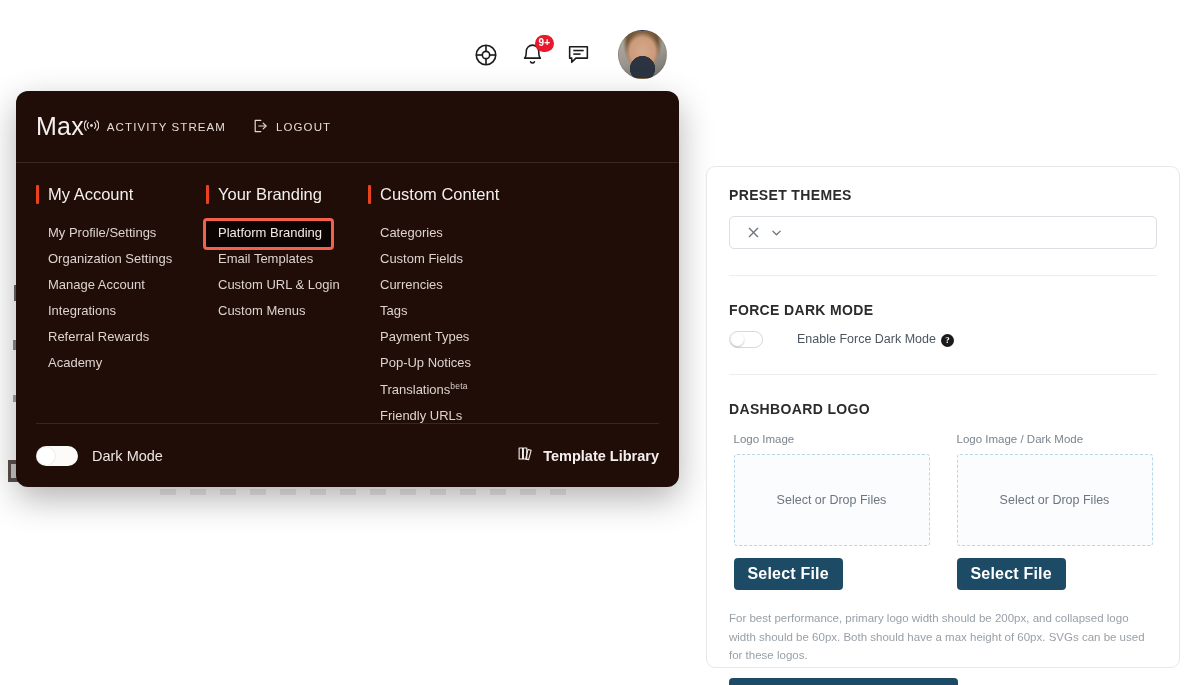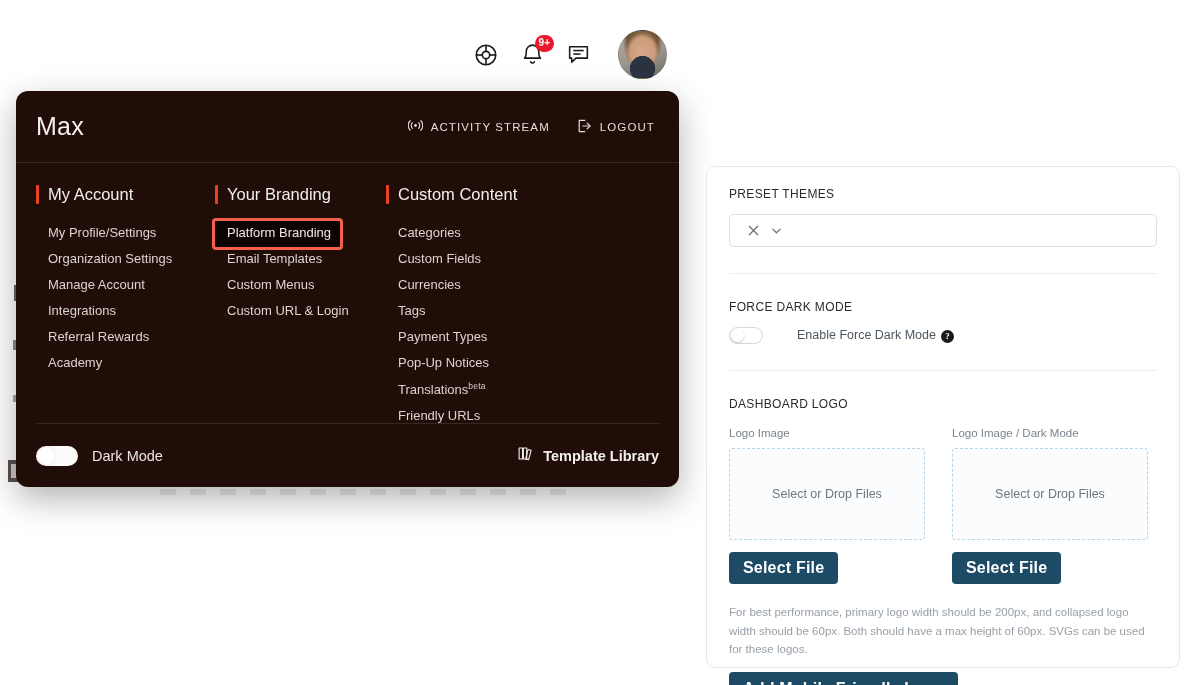--- a/index.html
+++ b/index.html
@@ -46,31 +46,31 @@
 
   
   .mega {
     position:absolute; left:16px; top:91px; width:663px; height:396px;
     background:#200d08; border-radius:12px;
     box-shadow: 0 12px 34px rgba(0,0,0,.30);
     color:#efe9e6;
   }
   .mega-head {
     height:72px; padding:0 24px 0 20px;
-    display:flex; align-items:center; justify-content:space-between;
+    display:flex; align-items:center; 
     border-bottom:1px solid #3b2722;
   }
   .mega-title { font-size:25px; font-weight:400; letter-spacing:.2px; color:#f3efed; }
   .head-actions { display:flex; align-items:center; gap:26px; }
   .head-link {
     display:flex; align-items:center; gap:8px;
     font-size:11.5px; letter-spacing:1.1px; color:#e3dbd7; cursor:pointer;
   }
 
-  .cols { display:flex; padding:22px 20px 0 20px; gap:13px; }
+  .cols { display:flex; padding:22px 20px 0 20px; gap:4px; }
   .col { width:162px; }
   .col:nth-child(1) { width:166px; }
   .col:nth-child(2) { width:158px; }
   .col:nth-child(3) { width:162px; }
   .col-head {
     display:flex; align-items:center; gap:9px;
     font-size:16.5px; color:#f3efed; margin-bottom:17px; font-weight:400;
   }
   .col-head::before {
     content:""; display:block; width:3px; height:19px; background:#e8421f; border-radius:1px;
@@ -111,21 +111,21 @@
       rgba(60,40,35,.10) 0 16px, transparent 16px 30px);
   }
 
   
   .card {
     position:absolute; left:706px; top:166px; width:474px; height:502px;
     background:#fff; border:1px solid #e8e8ea; border-radius:9px;
     padding:20px 22px 0 22px;
   }
   .sec-label {
-    font-size:12px; font-weight:normal; letter-spacing:.35px; color:#2b2b2b;
+    font-size:14px; font-weight:bold; letter-spacing:.35px; color:#2b2b2b;
     text-transform:uppercase;
   }
   .select {
     margin-top:13px; height:33px; border:1px solid #dcdfe3; border-radius:5px;
     display:flex; align-items:center; padding:0 10px 0 12px; cursor:pointer;
     background:#fff;
   }
   .select .val { flex:1; font-size:12.5px; color:#56606a; }
   .sel-ic { color:#6b737b; display:flex; align-items:center; padding:0 5px; cursor:pointer; }
 
@@ -141,21 +141,21 @@
     border-radius:50%; background:#fff; box-shadow:0 1px 2px rgba(0,0,0,.25);
   }
   .row-toggle .lbl { font-size:12.5px; color:#4c5660;margin-left:20px; }
   .help {
     width:13px; height:13px; border-radius:50%; background:#1a1a1a; color:#fff;
     font-size:9px; font-weight:bold; display:inline-flex; align-items:center;
     justify-content:center; margin-left:5px; cursor:pointer;
     font-family:"Liberation Serif", serif;
   }
 
-  .drops { display:flex; gap:27px; margin-top:16px; }
+  .drops { display:flex; gap:27px; margin-top:16px;justify-content:center; }
   .drop-col { width:196px; }
   .drop-label { font-size:11.5px; color:#7b848d; margin-bottom:9px; }
   .dropzone {
     height:92px; border:1px dashed #b8d6ea; border-radius:3px;
     background:#fafcfe; display:flex; align-items:center; justify-content:center;
     font-size:12.5px; color:#6d767f; cursor:pointer;
   }
   .btn {
     display:inline-block; background:#1d4b66; color:#fff;
     font-size:16px; font-weight:bold; border-radius:4px;
@@ -253,22 +253,22 @@
         <div class="col-item">Manage Account</div>
         <div class="col-item">Integrations</div>
         <div class="col-item">Referral Rewards</div>
         <div class="col-item">Academy</div>
       </div>
 
       <div class="col">
         <div class="col-head">Your Branding</div>
         <div class="col-item highlight">Platform Branding</div>
         <div class="col-item">Email Templates</div>
+        <div class="col-item">Custom URL &amp; Login</div>
         <div class="col-item">Custom Menus</div>
-        <div class="col-item">Custom URL &amp; Login</div>
       </div>
 
 
       <div class="col">
         <div class="col-head">Custom Content</div>
         <div class="col-item">Categories</div>
         <div class="col-item">Custom Fields</div>
         <div class="col-item">Currencies</div>
         <div class="col-item">Tags</div>
         <div class="col-item">Payment Types</div>

